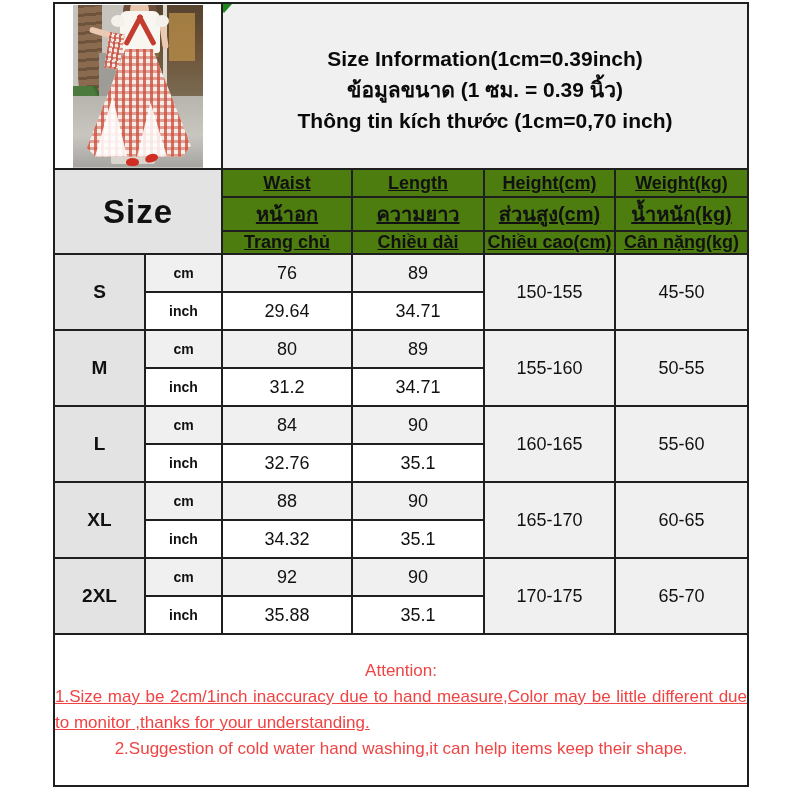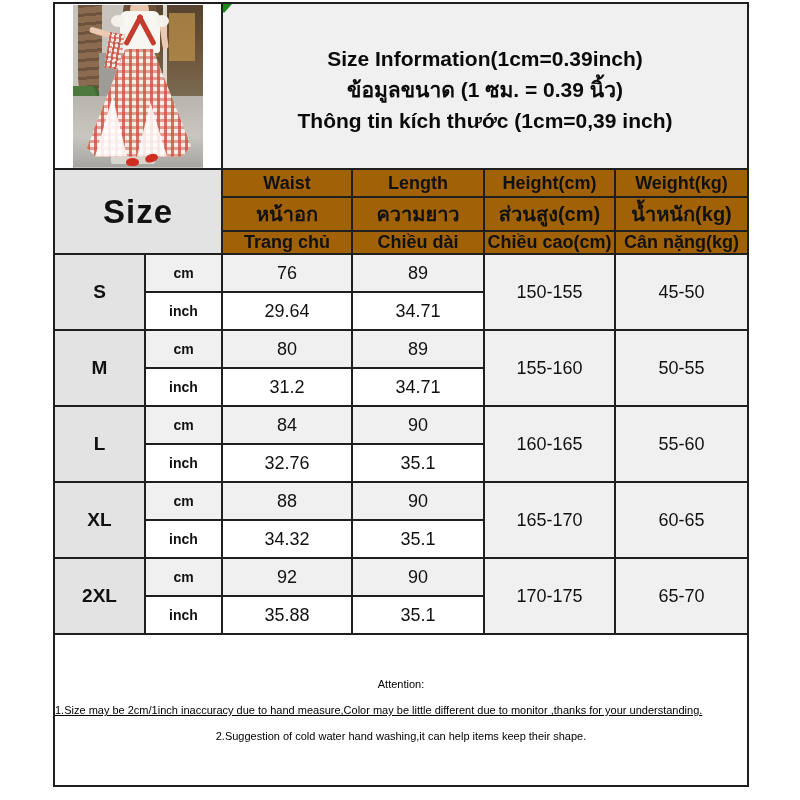--- a/index.html
+++ b/index.html
@@ -5,39 +5,39 @@
   html,body{margin:0;padding:0;background:#ffffff;}
   body{font-family:"Liberation Sans","DejaVu Sans",sans-serif;color:#111;}
   .canvas{position:relative;width:800px;height:800px;background:#fff;overflow:hidden;}
   .sheet{position:absolute;left:53px;top:2px;}
   table.size-sheet{border-collapse:collapse;table-layout:fixed;width:694px;padding-left:48px;}
   table.size-sheet td{border:2px solid #1f1f1f;padding:0;text-align:center;vertical-align:middle;overflow:hidden;}
 
   
   .cell-photo{background:#ffffff;vertical-align:top;}
   .cell-title{background:#f0f0f0;position:relative;}
-  .hdr{background:#a16207;font-weight:bold;font-size:18px;}
+  .hdr{background:#4d7c0f;font-weight:bold;font-size:18px;text-decoration:underline;}
   .hdr-th{font-size:20px;}
   .cell-size-big{background:#e3e3e3;font-weight:bold;font-size:33px;letter-spacing:1px;}
   .cell-size-label{background:#e3e3e3;font-weight:bold;font-size:19px;}
   .cell-unit{font-weight:bold;font-size:14px;}
   .row-cm td.shade{background:#f0f0f0;}
   .row-inch td.val-bg{background:#ffffff;margin-top:24px;}
   .cell-merged{background:#f0f0f0;font-size:18px;}
   .val{font-size:18px;}
   .cell-attention{background:#ffffff;text-align:left;vertical-align:top;padding:4px 7px 0 6px;}
 
   
   .title-line{font-weight:bold;font-size:21px;line-height:31px;color:#0a0a0a;}
   .title-wrap{padding-top:6px;}
   .green-flag{position:absolute;left:-7px;top:0;width:0;height:0;
     border-left:8px solid transparent;border-right:8px solid transparent;border-top:9px solid #1e8a1e;}
 
   
-  .att-line{font-size:11px;line-height:26px;color:#000000;}
+  .att-line{font-size:17px;line-height:26px;color:#ef4444;}
   .att-note{text-align:justify;text-decoration:underline;}
 
   
   .photo{position:relative;width:130px;height:163px;margin:0 auto;background:#c6c3bd;overflow:hidden;}
   .ph-store{position:absolute;right:0;top:0;width:60%;height:56%;
     background:linear-gradient(180deg,#55432f 0%,#6b5136 45%,#7a6a52 100%);}
   .ph-window{position:absolute;right:8px;top:8px;width:26px;height:48px;background:#b98f4a;opacity:.75;}
   .ph-window2{position:absolute;right:44px;top:18px;width:14px;height:34px;background:#8d6f3e;opacity:.8;}
   .ph-doorframe{position:absolute;right:36px;top:0;width:4px;height:56%;background:#ded9cf;}
   .ph-trunk{position:absolute;left:5px;top:0;width:24px;height:60%;background:#8a6b50;border-radius:0 0 30% 30%;
@@ -116,21 +116,21 @@
             <div class="ph-lace2"></div>
             <div class="ph-shoe1"></div>
             <div class="ph-shoe2"></div>
           </div>
         </td>
         <td colspan="4" class="cell-title">
           <div class="green-flag"></div>
           <div class="title-wrap">
             <div class="title-line">Size Information(1cm=0.39inch)</div>
             <div class="title-line">ข้อมูลขนาด (1 ซม. = 0.39 นิ้ว)</div>
-            <div class="title-line">Thông tin kích thước (1cm=0,39 inch)</div>
+            <div class="title-line">Thông tin kích thước (1cm=0,70 inch)</div>
           </div>
         </td>
       </tr>
 
       <tr style="height:28px">
         <td colspan="2" rowspan="3" class="cell-size-big">Size</td>
         <td class="hdr">Waist</td>
         <td class="hdr">Length</td>
         <td class="hdr">Height(cm)</td>
         <td class="hdr">Weight(kg)</td>

